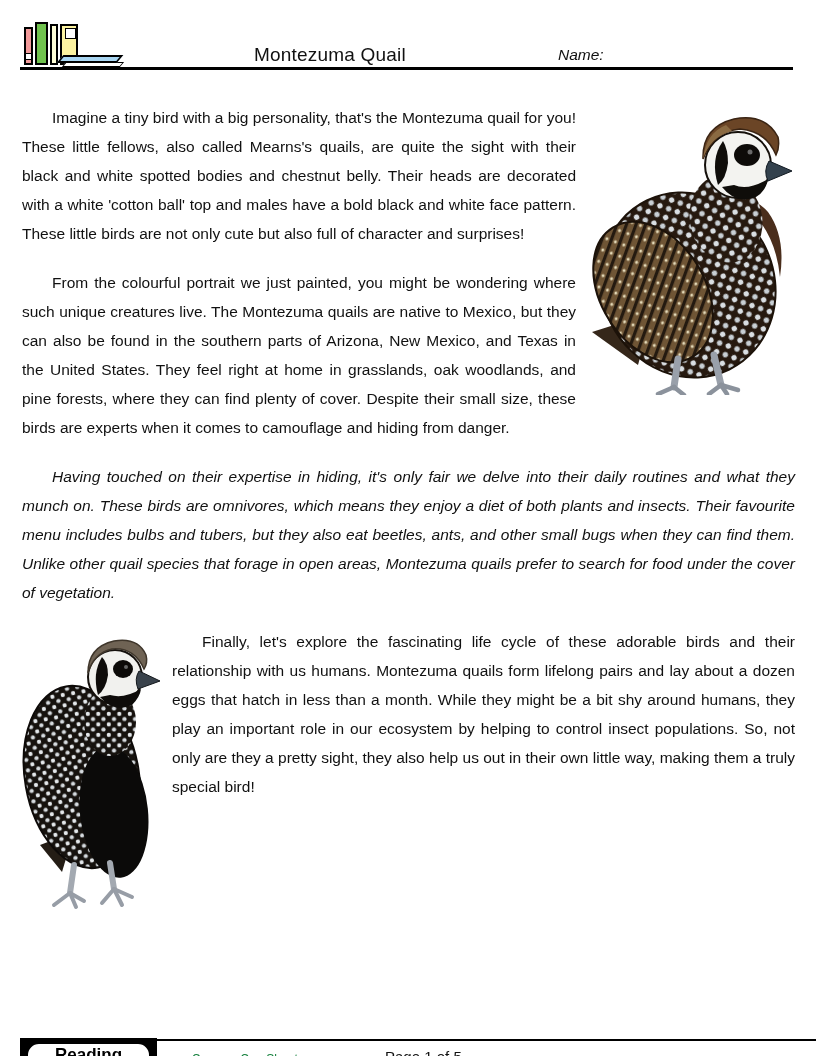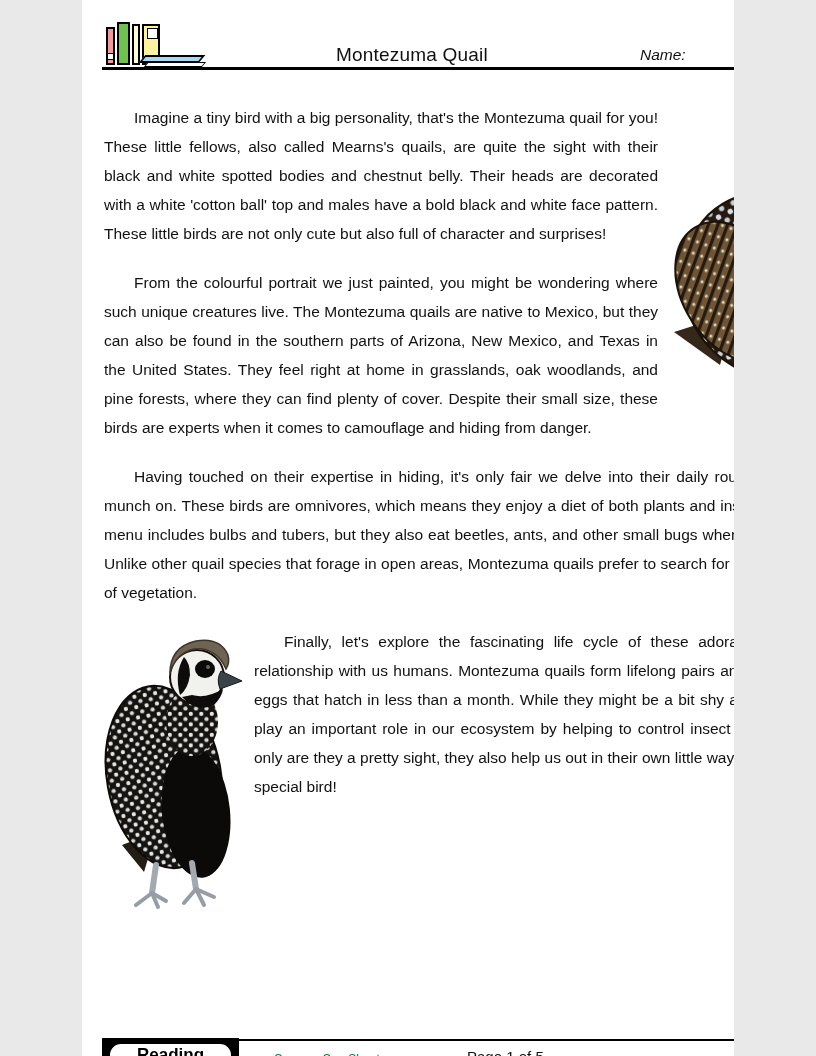--- a/index.html
+++ b/index.html
@@ -1,17 +1,17 @@
 <!DOCTYPE html>
 <html><head>
 <meta charset="utf-8">
 <style>
   html,body { margin:0; padding:0; background:#e9e9e9; }
   .page {
-    position:relative; width:652px; height:1056px; margin:0 auto;
+    position:relative; width:816px; height:1056px; margin:0 auto;
     background:#ffffff; overflow:hidden;
     font-family:"Liberation Sans", sans-serif; color:#111;
   }
 
   
   .hdr { position:absolute; top:0; left:0; right:0; height:70px; }
   .logo { position:absolute; left:24px; top:22px; width:100px; height:46px; }
   .bk { position:absolute; border:2px solid #000; box-sizing:border-box; }
   .bk-pink   { left:0;  bottom:3px; width:9px;  height:38px; background:#f29a9a; }
   .bk-pink::after { content:""; position:absolute; left:0; right:0; bottom:3px; height:5px;
@@ -27,21 +27,21 @@
     transform:skewX(-40deg); border:2px solid #000; }
   .hdr-title { position:absolute; left:130px; width:400px; top:44px; text-align:center;
     font-size:19px; letter-spacing:.2px; }
   .hdr-name { position:absolute; left:558px; top:46px; font-size:15.5px;font-style:italic; }
   .hdr-rule { position:absolute; top:67px; left:20px; width:773px; height:3px; background:#000; }
 
   
   .main { position:absolute; top:103px; left:22px; width:773px; }
   .main p { margin:0 0 20px 0; text-align:justify; text-indent:30px;
     font-size:15.5px; line-height:29px; }
-  .p3 { clear:right; }
+  .p3 { clear:right;font-style:italic; }
   .bird { display:block; }
   .bird-right { float:right; width:205px; height:288px; margin:4px 0 6px 14px; }
   .bird-left  { float:left;  width:145px; height:285px; margin:0 5px 6px 0; }
 
   
   .ftr { position:absolute; left:20px; top:1038px; width:776px; height:40px;padding-left:26px; }
   .ftr-rule { position:absolute; top:1px; left:0; right:3px; height:2px; background:#000; }
   .badge-box { position:absolute; left:0; top:0; width:137px; height:34px; background:#000;
     display:flex; align-items:center; justify-content:center; }
   .badge-pill { width:121px; height:22px; background:#fff; border:2.5px solid #000;

